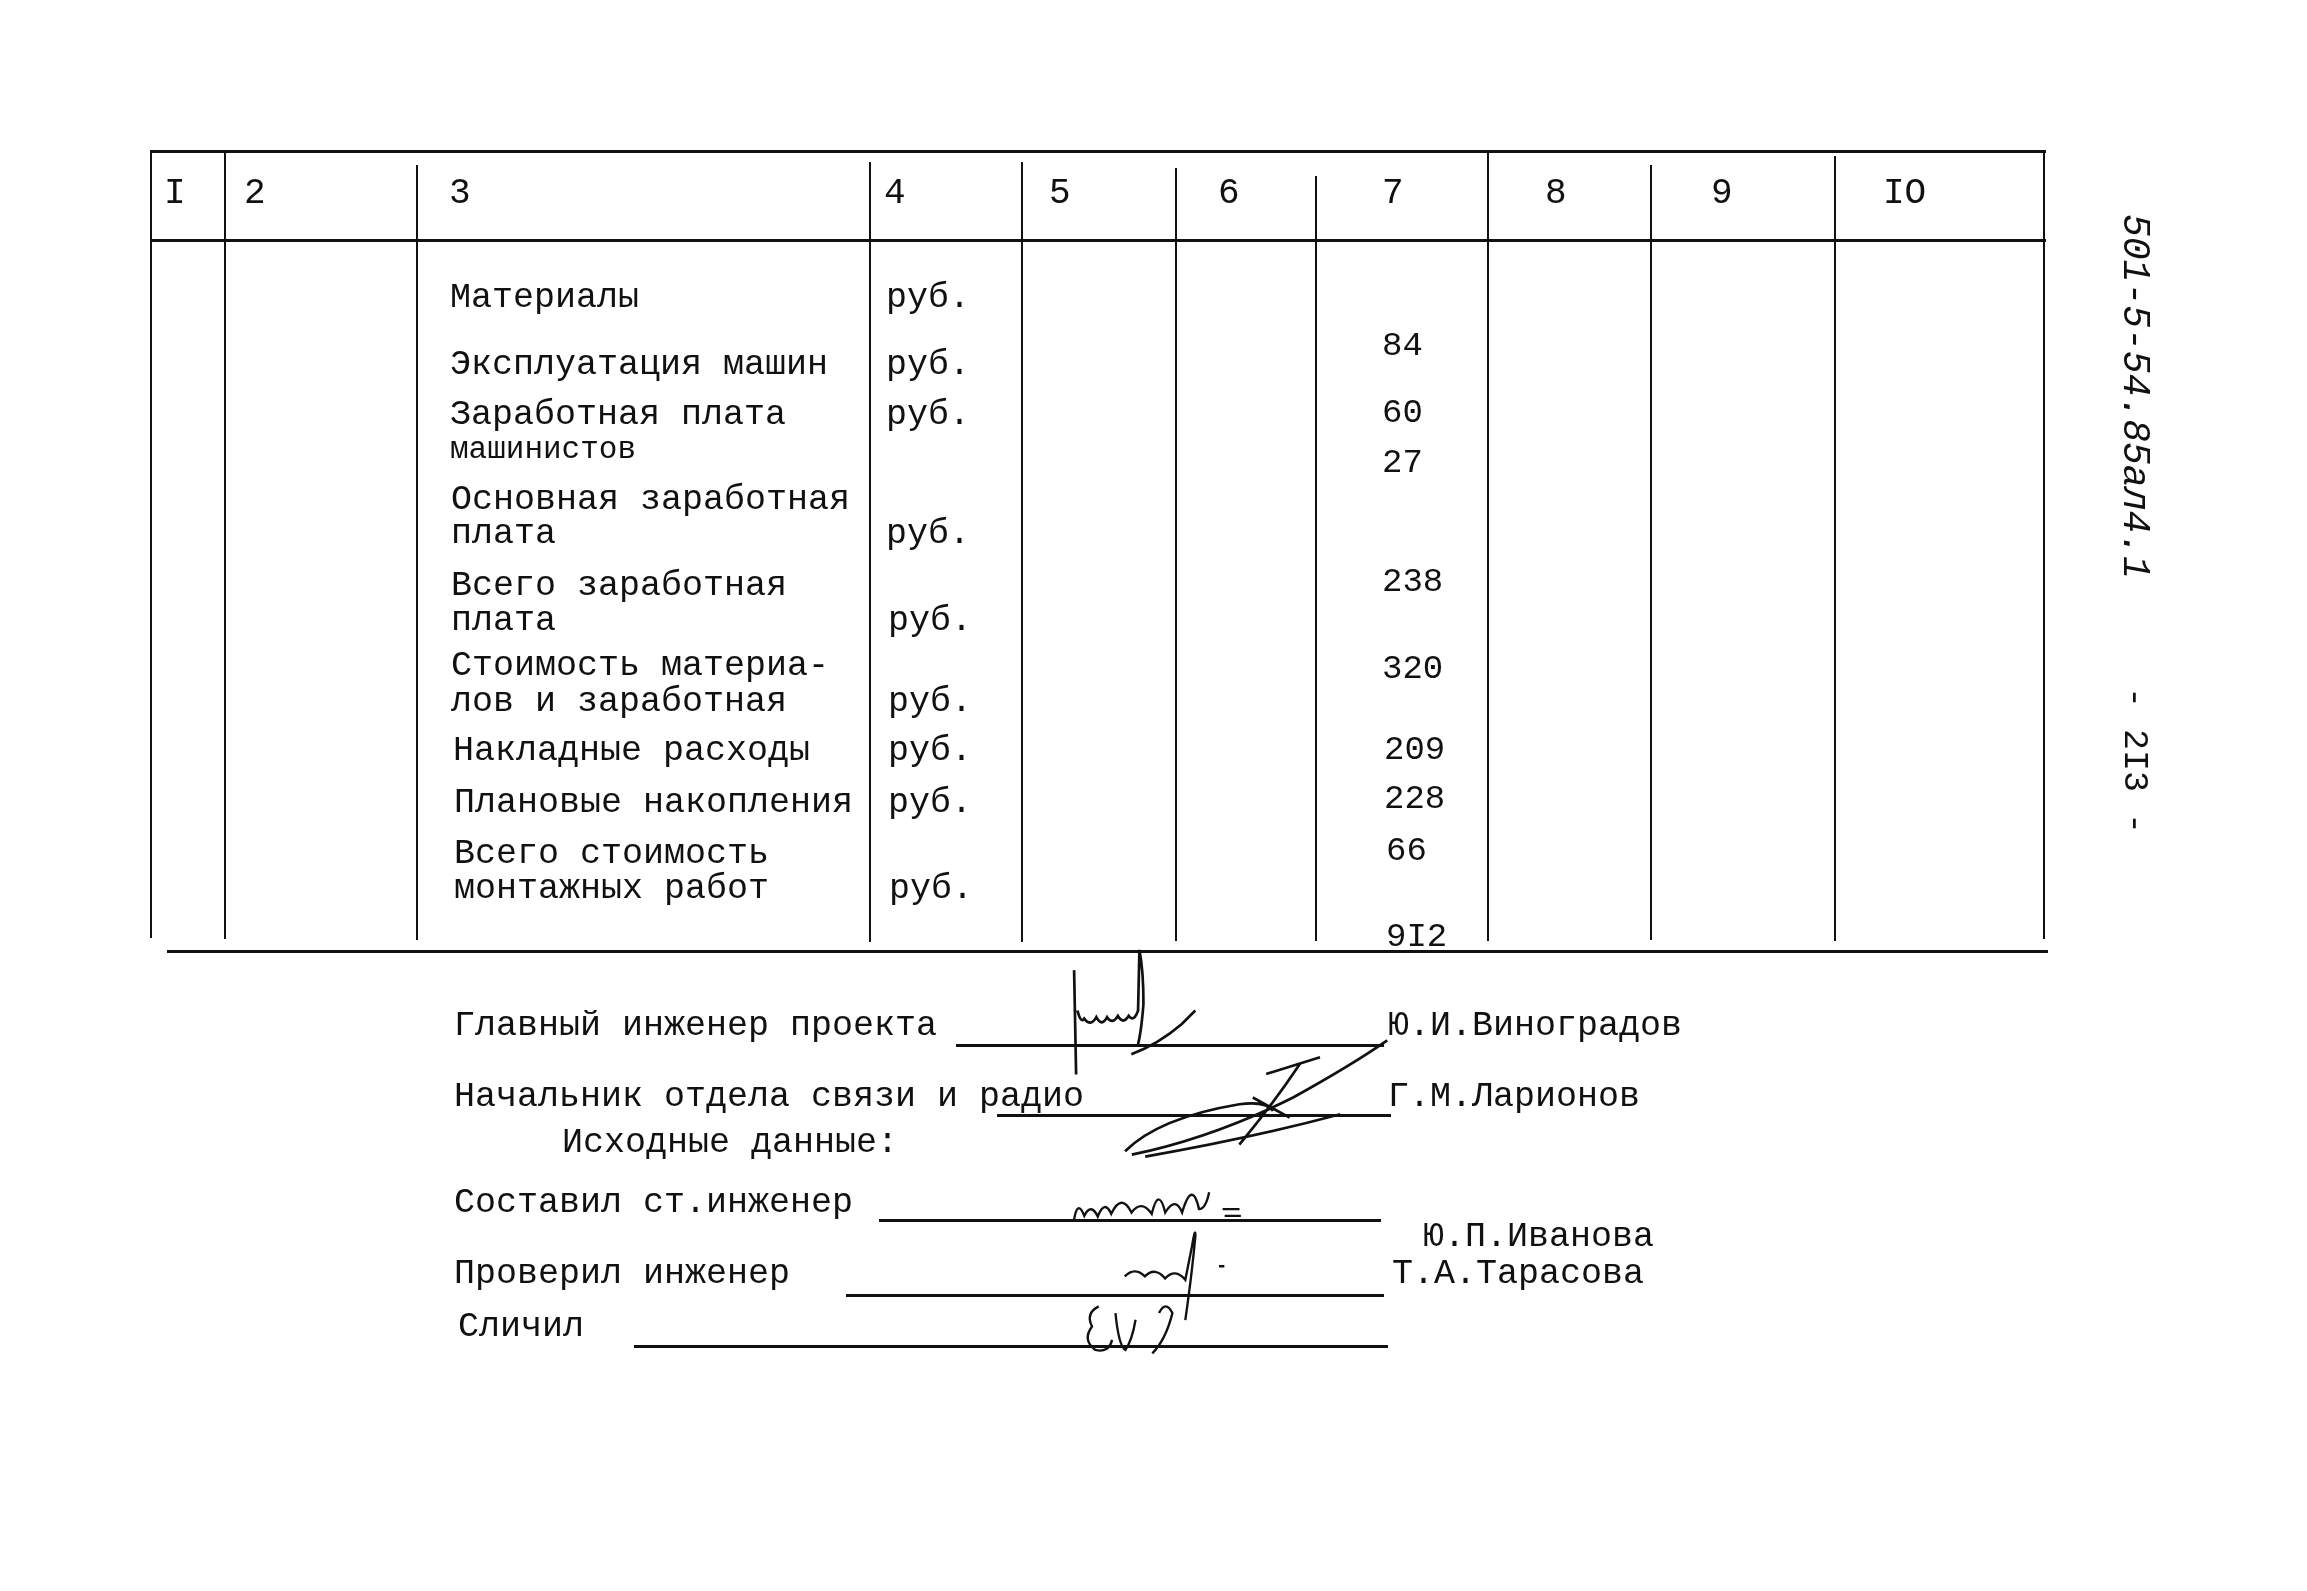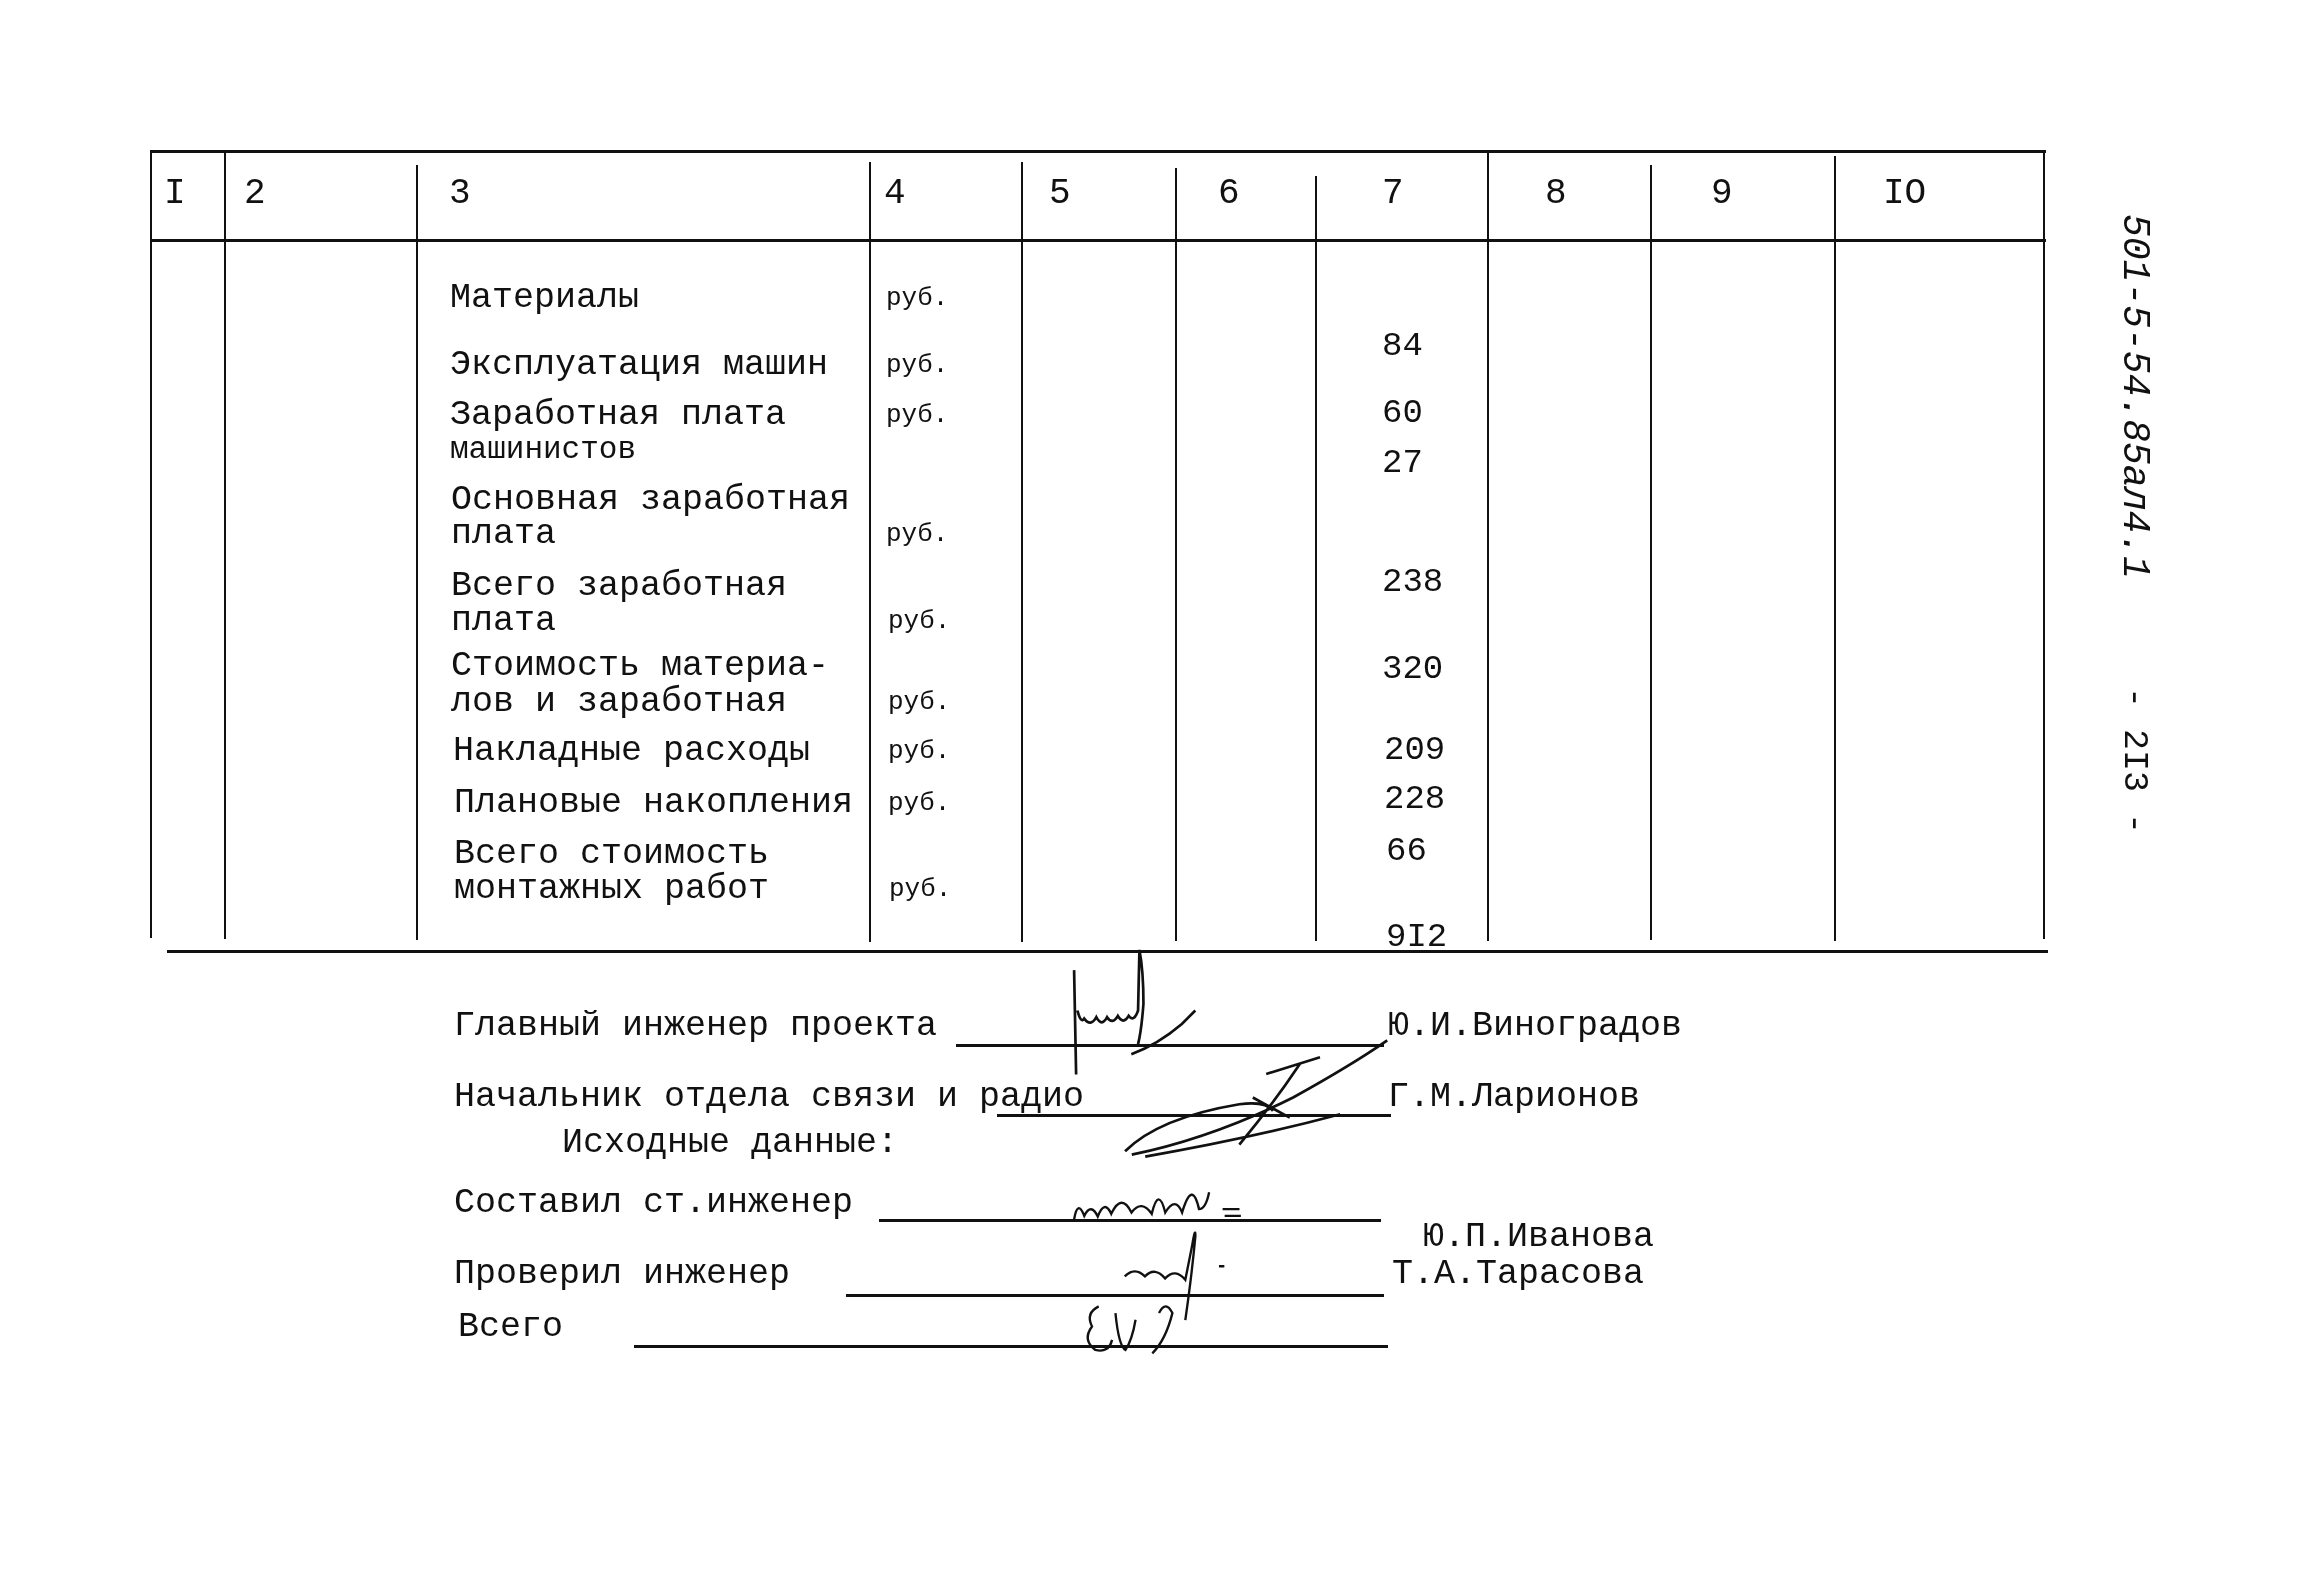--- a/index.html
+++ b/index.html
@@ -4,21 +4,21 @@
 <style>
   html, body { margin: 0; padding: 0; background: #ffffff; }
   body { width: 2307px; height: 1591px; position: relative; overflow: hidden;
          font-family: "Liberation Mono", "DejaVu Sans Mono", monospace; color: #111; }
   .page { position: absolute; left: 0; top: 0; width: 2307px; height: 1591px; }
   .hline { position: absolute; background: #111; }
   .vline { position: absolute; background: #111; width: 2px; }
   .txt { position: absolute; font-size: 35px; line-height: 35px; white-space: pre; letter-spacing: 0px; }
   .hdr { position: absolute; font-size: 36px; line-height: 36px; top: 176px; }
   .num { position: absolute; font-size: 34px; line-height: 35px; margin-top: 48px; }
-  .unit { position: absolute; font-size: 26px; line-height: 35px; }
+  .unit { position: absolute; font-size: 35px; line-height: 35px; }
   .side { position: absolute; left: 2114px; top: 214px; writing-mode: vertical-rl;
           font-size: 38px; line-height: 40px; font-style: italic; white-space: pre; }
   .side-page { position: absolute; left: 2115px; top: 687px; writing-mode: vertical-rl;
           font-size: 35px; line-height: 38px; white-space: pre; }
   svg.sig { position: absolute; overflow: visible; }
 </style>
 </head>
 <body>
 
 <div class="page">
@@ -126,21 +126,21 @@
     <div class="txt" style="left:562px; top:1126px;">Исходные данные:</div>
 
     <div class="txt" style="left:454px; top:1186px;">Составил ст.инженер</div>
     <div class="hline" style="left:879px; top:1219px; width:502px; height:3.4px;"></div>
     <div class="txt" style="left:1423px; top:1186px;margin-top:34px;">Ю.П.Иванова</div>
 
     <div class="txt" style="left:454px; top:1257px;text-align:center;">Проверил инженер</div>
     <div class="hline" style="left:846px; top:1294px; width:538px; height:3.4px;"></div>
     <div class="txt" style="left:1392px; top:1257px;">Т.А.Тарасова</div>
 
-    <div class="txt" style="left:458px; top:1310px;">Всего</div>
+    <div class="txt" style="left:458px; top:1310px;">Сличил</div>
     <div class="hline" style="left:634px; top:1345px; width:754px; height:3.4px;"></div>
 
     <svg class="sig" style="left:1064px; top:943px;" width="202" height="135" viewBox="0 0 300 200" fill="none" stroke="#111" stroke-width="4">
       <path d="M15 40 L18 195 M20 100 Q25 120 30 112 Q40 125 48 110 Q56 125 64 110 Q72 122 80 108 Q88 122 96 108 Q104 118 110 100 L112 10 Q118 40 118 90 Q115 130 110 150 M100 165 Q140 150 175 120 Q190 105 195 100"></path>
     </svg>
     <svg class="sig" style="left:1118px; top:1037px;" width="283" height="121" viewBox="0 0 420 180" fill="none" stroke="#111" stroke-width="4">
       <path d="M220 55 L300 30 M270 40 Q230 100 180 160 M10 170 Q60 120 180 100 Q220 95 230 110 M20 175 Q140 150 260 90 Q350 40 400 5 M40 178 Q200 150 330 115 M200 90 L255 120"></path>
     </svg>
     <svg class="sig" style="left:1064px; top:1172px;" width="216" height="54" viewBox="0 0 320 80" fill="none" stroke="#111" stroke-width="3.5">
       <path d="M15 70 Q20 40 30 65 Q40 45 50 66 Q60 40 70 62 Q85 30 100 60 Q115 40 130 62 Q140 20 150 60 Q165 35 175 60 Q190 10 200 55 Q210 55 215 30 M235 55 L260 55 M238 65 L262 65"></path>

